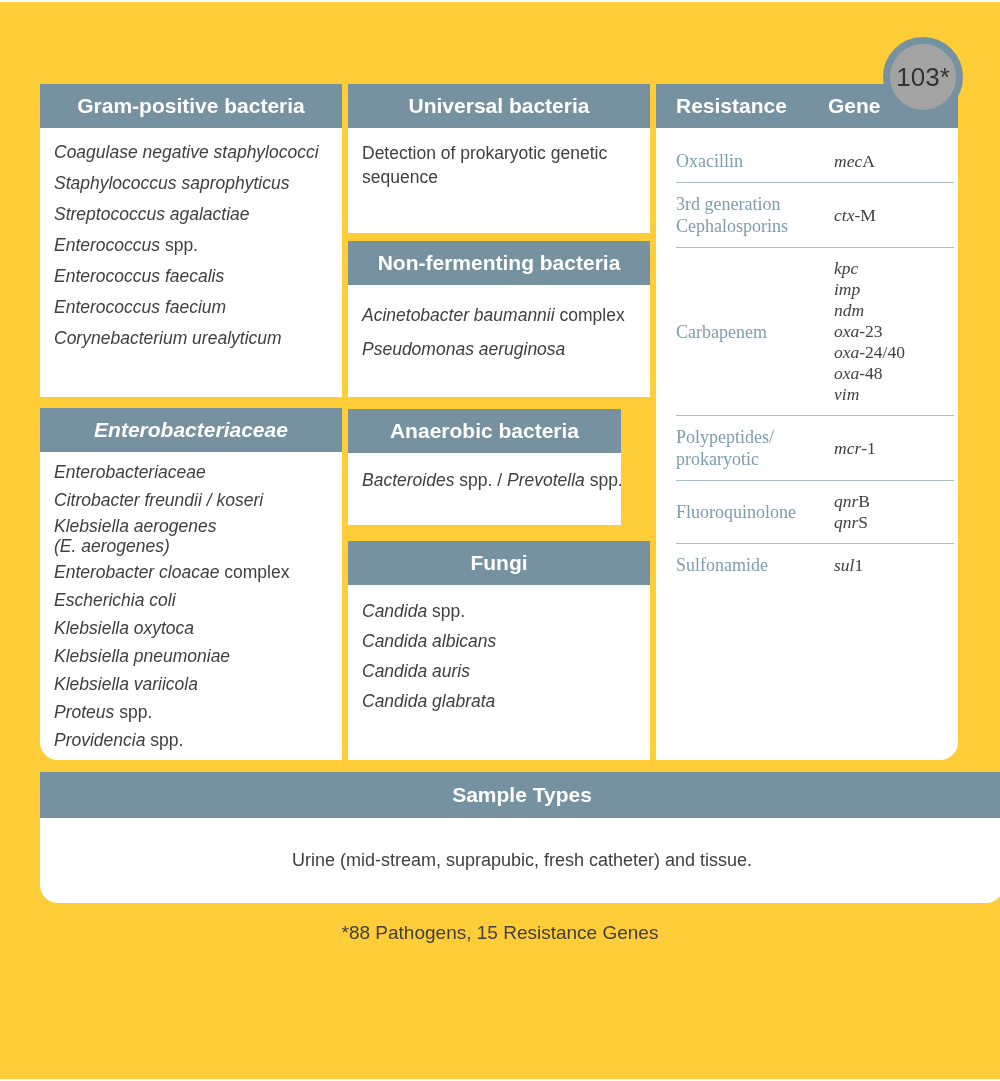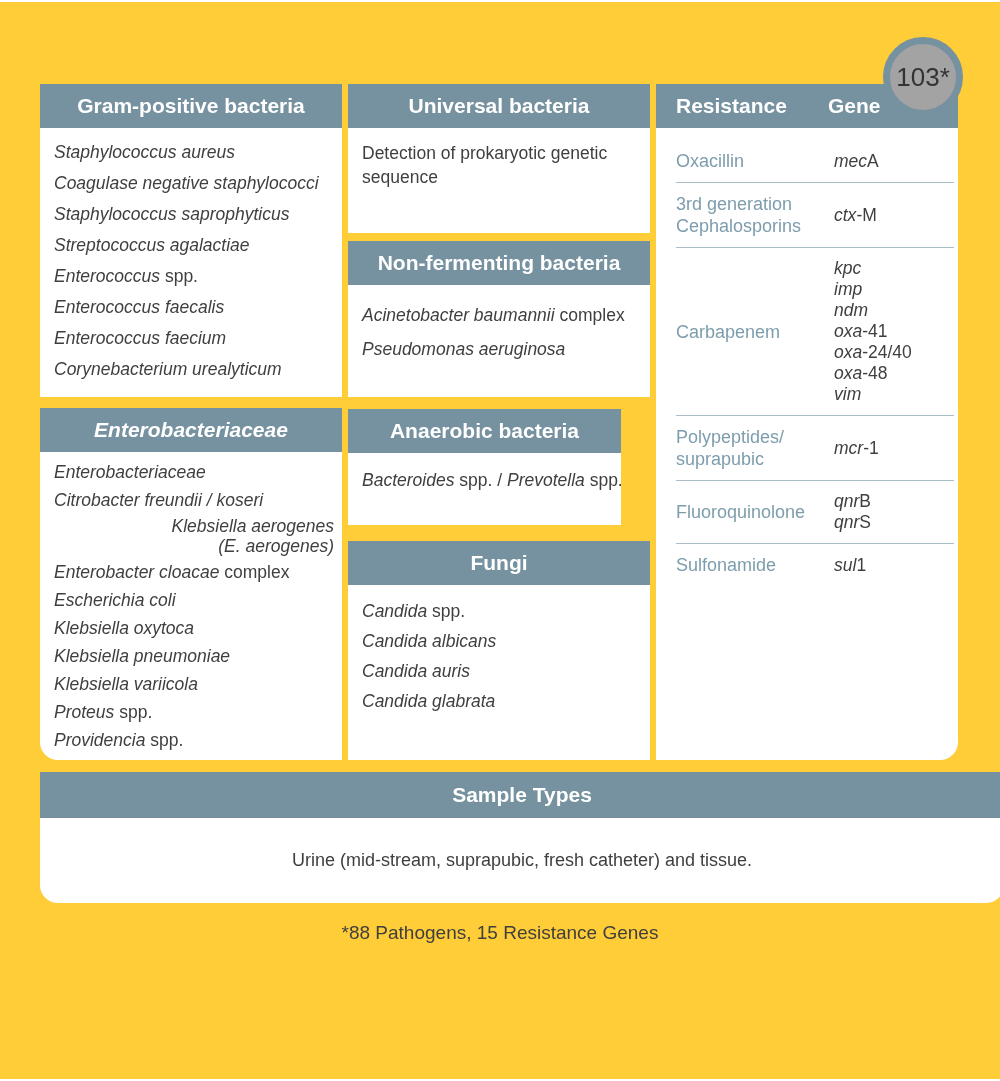--- a/index.html
+++ b/index.html
@@ -20,38 +20,38 @@
   .bod{position:absolute;left:0;right:0;top:44px;bottom:0;background:#fff;color:var(--text,#3F3F3F);}
   
   .bod.list{padding-left:14px;padding-right:8px;font-size:17.5px;}
   .it{font-style:italic;}
   .sp-item .ln{white-space:nowrap;}
   .lh31 .ln{line-height:31px;}
   .lh28 .ln{line-height:28px;}
   .lh34 .ln{line-height:34px;}
   .lh30 .ln{line-height:30px;}
   .sp-item.multi .ln{line-height:20px;}
-  .sp-item.multi{margin:2px 0;text-align:right;}
+  .sp-item.multi{margin:2px 0;}
   
   #p-gram{left:40px;top:84px;width:302px;height:313px;}
   #p-gram .bod{padding-top:9px;}
   #p-entero{left:40px;top:408px;width:302px;height:352px;border-radius:25px;}
   #p-entero .bod{padding-top:6px;border-bottom-left-radius:18px;}
   #p-universal{left:348px;top:84px;width:302px;height:149px;}
   #p-universal .bod{padding:13px 16px 0 14px;font-size:17.5px;line-height:24px;}
   #p-nonferm{left:348px;top:241px;width:302px;height:156px;}
   #p-nonferm .bod{padding-top:13px;}
   #p-anaer{left:348px;top:409px;width:273px;height:116px;}
   #p-anaer .bod{padding-top:13px;}
   #p-fungi{left:348px;top:541px;width:302px;height:219px;}
   #p-fungi .bod{padding-top:11px;}
   #p-resist{left:656px;top:84px;width:302px;height:676px;}
   #p-resist .hdr{justify-content:flex-start;padding-left:20px;}
   #p-resist .rh1{width:152px;}
-  #p-resist .bod{border-bottom-right-radius:18px;padding:12px 4px 0 20px;}
+  #p-resist .bod{border-bottom-right-radius:18px;padding:12px 4px 0 20px;font-family:Liberation Serif, serif;}
   
   .res-row{display:flex;align-items:center;padding:10px 0;border-bottom:1px solid var(--divider,#A8BFCA);}
   .res-row:last-child{border-bottom:none;}
   .res-label{width:158px;flex:none;font-size:18px;line-height:22px;color:var(--label_blue,#7D9DAD);white-space:pre-line;}
   .gene-ln{font-size:17.5px;line-height:21px;color:var(--text,#3F3F3F);}
   
   #p-sample{left:40px;top:772px;width:964px;height:131px;}
   #p-sample .hdr{height:46px;}
   #p-sample .bod{top:46px;border-bottom-left-radius:18px;border-bottom-right-radius:18px;
     display:flex;align-items:center;justify-content:center;font-size:18px;}
@@ -68,23 +68,20 @@
 <body>
 
 <div class="bg"></div>
 
 <section class="panel" id="p-gram">
   <div class="hdr">
     <span>Gram-positive bacteria</span>
   </div>
   <div class="bod list lh31">
       <div class="sp-item">
-        <div class="ln"><span class="it">Staphylococcus aureus</span></div>
-      </div>
-      <div class="sp-item">
         <div class="ln"><span class="it">Coagulase negative staphylococci</span></div>
       </div>
       <div class="sp-item">
         <div class="ln"><span class="it">Staphylococcus saprophyticus</span></div>
       </div>
       <div class="sp-item">
         <div class="ln"><span class="it">Streptococcus agalactiae</span></div>
       </div>
       <div class="sp-item">
         <div class="ln"><span class="it">Enterococcus</span><span> spp.</span></div>
@@ -210,29 +207,29 @@
         <div class="res-genes">
           <div class="gene-ln"><span class="it">ctx</span><span>-M</span></div>
         </div>
       </div>
       <div class="res-row">
         <div class="res-label">Carbapenem</div>
         <div class="res-genes">
           <div class="gene-ln"><span class="it">kpc</span></div>
           <div class="gene-ln"><span class="it">imp</span></div>
           <div class="gene-ln"><span class="it">ndm</span></div>
-          <div class="gene-ln"><span class="it">oxa</span><span>-41</span></div>
+          <div class="gene-ln"><span class="it">oxa</span><span>-23</span></div>
           <div class="gene-ln"><span class="it">oxa</span><span>-24/40</span></div>
           <div class="gene-ln"><span class="it">oxa</span><span>-48</span></div>
           <div class="gene-ln"><span class="it">vim</span></div>
         </div>
       </div>
       <div class="res-row">
         <div class="res-label">Polypeptides/
-suprapubic</div>
+prokaryotic</div>
         <div class="res-genes">
           <div class="gene-ln"><span class="it">mcr</span><span>-1</span></div>
         </div>
       </div>
       <div class="res-row">
         <div class="res-label">Fluoroquinolone</div>
         <div class="res-genes">
           <div class="gene-ln"><span class="it">qnr</span><span>B</span></div>
           <div class="gene-ln"><span class="it">qnr</span><span>S</span></div>
         </div>

